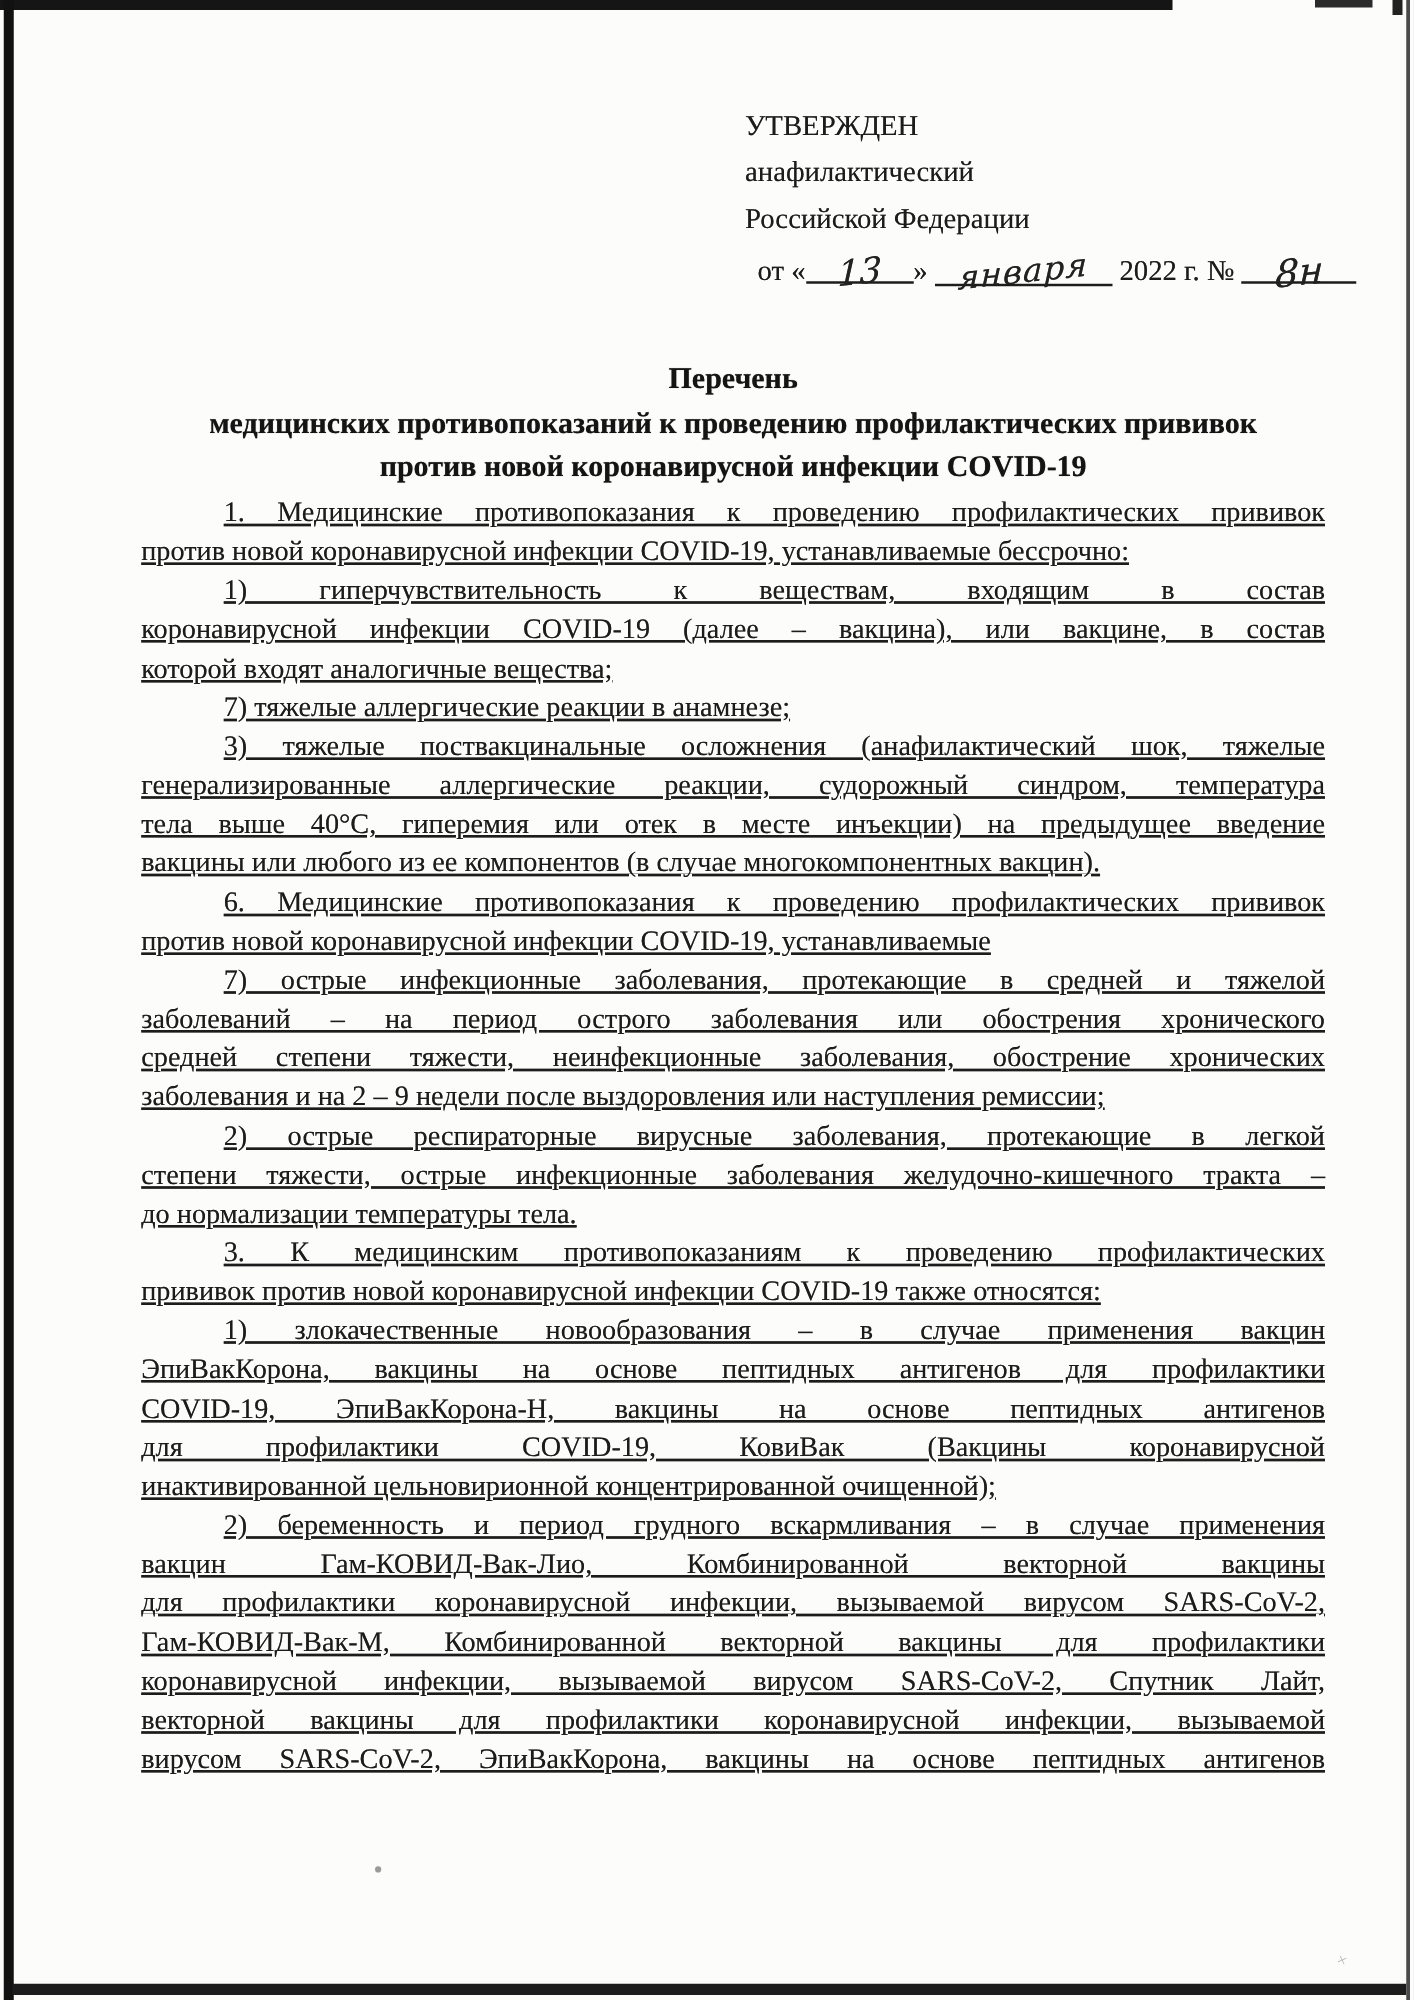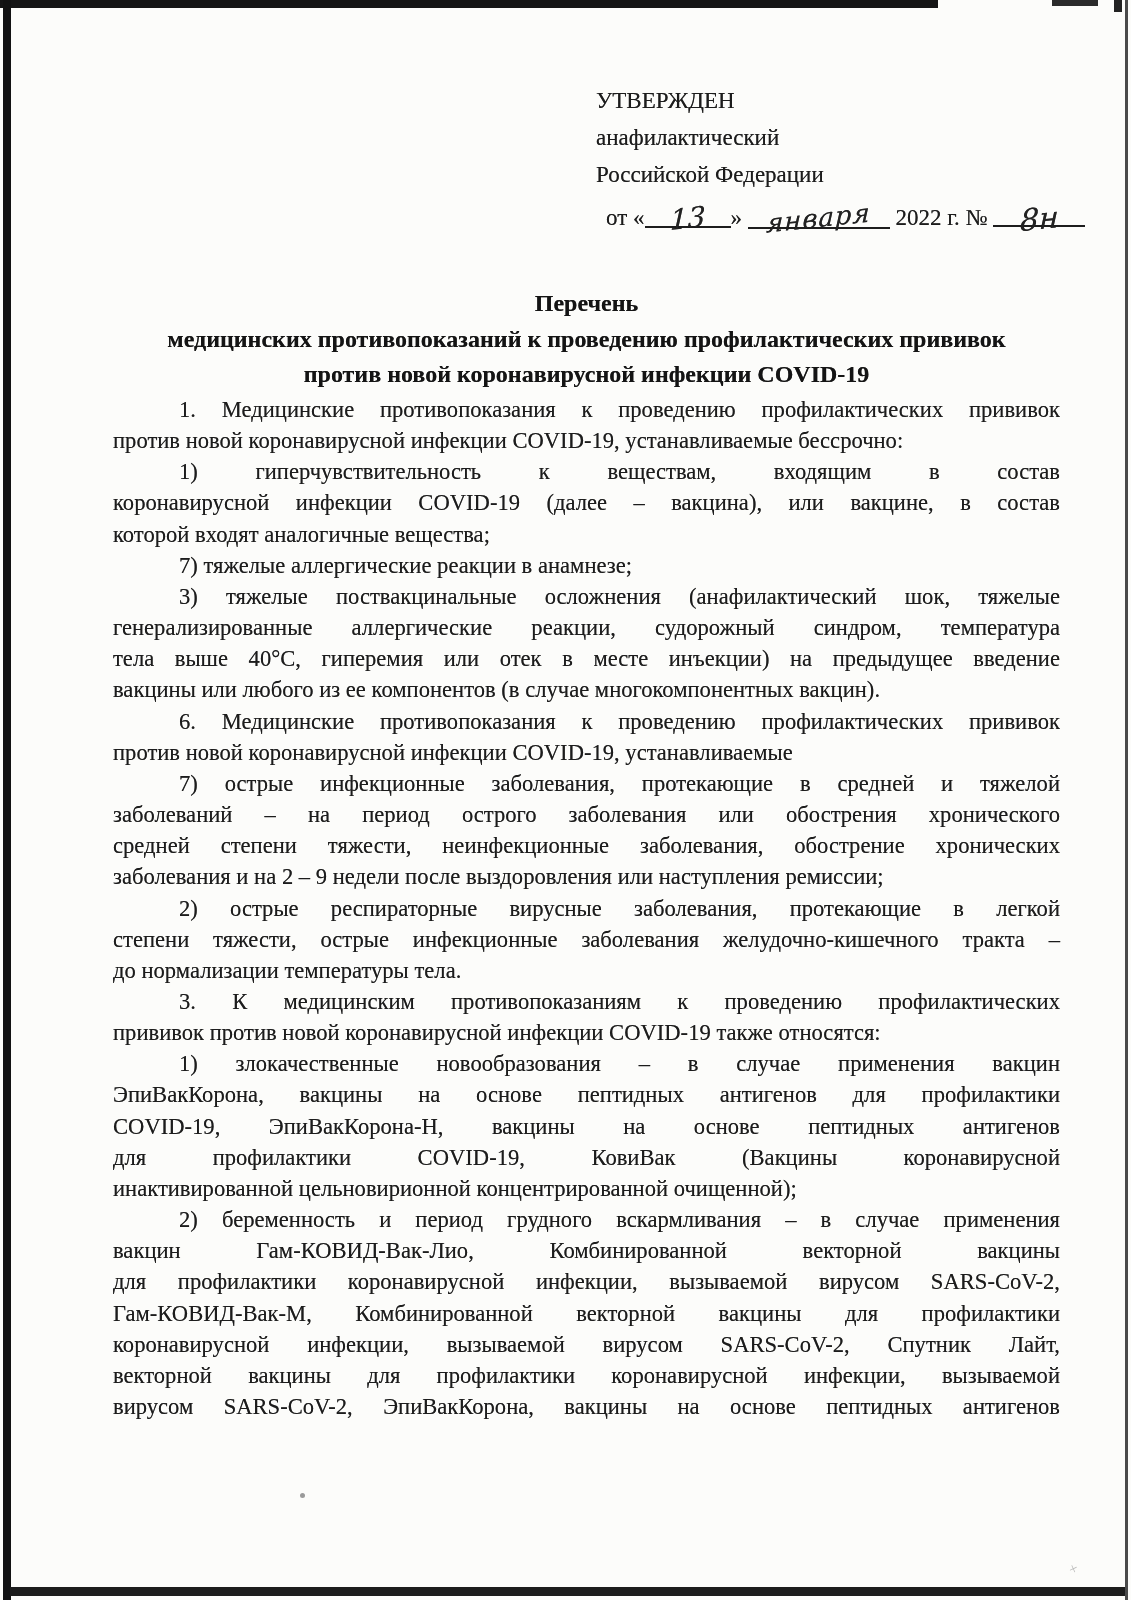--- a/index.html
+++ b/index.html
@@ -34,21 +34,21 @@
   .hand{font-family:"DejaVu Serif",serif;font-style:italic;display:inline-block;
         transform:rotate(-6deg) skewX(-8deg);font-size:28px;position:relative;top:3px;color:#222;}
   .hand.month-h{font-size:26px;letter-spacing:1px;top:2px;}
   .hand.num-h{font-size:30px;top:4px;}
   
   .title{position:absolute;left:113px;top:276px;width:947px;text-align:center;
          font-weight:bold;font-size:24px;line-height:35.5px;color:#141414;
          text-shadow:0 0 .6px rgba(0,0,0,.65);margin-top:10px;}
   
   .doc-body{position:absolute;left:113px;top:394px;width:947px;font-size:22.6px;
-            line-height:31.15px;text-shadow:0 0 .45px rgba(0,0,0,.55);}
+            line-height:31.15px;text-shadow:0 0 .45px rgba(0,0,0,.55);text-decoration:underline;}
   .line{text-align:justify;text-align-last:justify;}
   .para > .line:first-child{text-indent:66px;}
   .para:not(.cut) > .line:last-child{text-align-last:left;}
 </style>
 </head>
 <body>
 
 <div class="page">
 
   <div class="b-top"></div>

